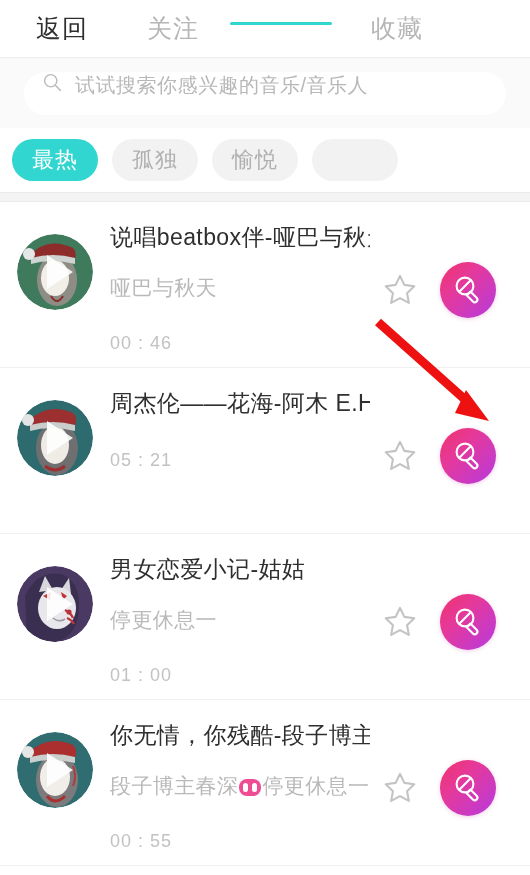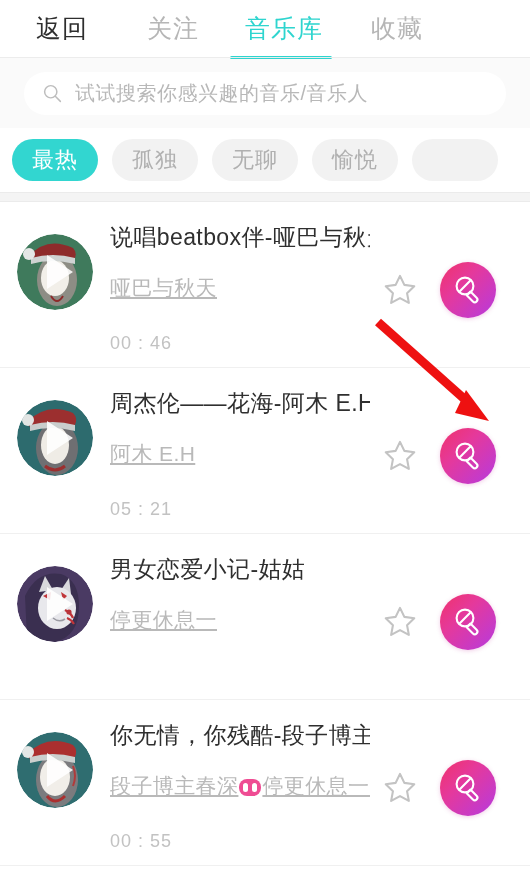--- a/index.html
+++ b/index.html
@@ -69,21 +69,21 @@
     display: flex;
     align-items: center;
     padding: 0 24px;
   }
   .searchbox {
     flex: 1;
     height: 43px;
     background: #ffffff;
     border-radius: 22px;
     display: flex;
-    align-items: center;
+    align-items: flex-start;
     padding: 0 18px;
     gap: 12px;
   }
   .search-icon {
     width: 21px; height: 21px;
     flex: 0 0 auto;
     display: block;
   }
   .search-ph {
     font-size: 20px;
@@ -183,21 +183,20 @@
     margin-bottom: 23px;
   }
   .artist {
     font-size: 21px;
     color: #b9b9b9;
     line-height: 26px;
     letter-spacing: 0.4px;
     white-space: nowrap;
     overflow: hidden;
     margin-bottom: 24px;
-    text-decoration: underline;
   }
   .artist .pig {
     display: inline-block;
     width: 22px; height: 17px;
     border-radius: 8px;
     background: #ef4c93;
     vertical-align: -3px;
     position: relative;
     margin: 0 1px;
   }
@@ -259,21 +258,20 @@
   <div class="tab back">
     <span>返回</span>
   </div>
 
   <div class="tab t-follow">
     <span>关注</span>
     
   </div>
 
   <div class="tab t-library active">
-    <span>音乐库</span>
     <span class="underline"></span>
   </div>
 
   <div class="tab t-fav">
     <span>收藏</span>
     
   </div>
 
   <div class="tabbar-base"></div>
 </div>
@@ -287,23 +285,20 @@
     <span class="search-ph">试试搜索你感兴趣的音乐/音乐人</span>
   </div>
 </div>
 
 <div class="chips">
   <div class="chip active">
     <span>最热</span>
   </div>
   <div class="chip">
     <span>孤独</span>
-  </div>
-  <div class="chip">
-    <span>无聊</span>
   </div>
   <div class="chip">
     <span>愉悦</span>
   </div>
   <div class="chip">
     
   </div>
 </div>
 
 <div class="gapbar"></div>
@@ -356,21 +351,20 @@
           <path d="M10 22 Q30 2 56 13 Q61 18 58 25 L14 29 Z" fill="#9c2f2f"></path>
           <path d="M13 25 Q36 19 58 25 L58 31 Q34 25 13 31 Z" fill="#c9cdcc"></path>
           <circle cx="11" cy="20" r="6" fill="#e2e5e4"></circle>
           <path d="M28 66 Q38 74 48 66" stroke="#9c2f2f" stroke-width="3" fill="none"></path>
         </svg>
         <span class="play"></span>
       </div>
     </div>
     <div class="meta">
       <div class="title">周杰伦——花海-阿木  E.H</div>
-      <div class="artist">阿木   E.H</div>
       <div class="dur">05 : 21</div>
     </div>
     <div class="actions">
       <div class="star-btn">
         <svg width="36" height="36" viewBox="0 0 24 24">
           <path d="M12 2.6l2.9 6 6.6.9-4.8 4.6 1.2 6.5-5.9-3.2-5.9 3.2 1.2-6.5L2.5 9.5l6.6-.9z" fill="none" stroke="#c3c3c3" stroke-width="1.4" stroke-linejoin="round"></path>
         </svg>
       </div>
       <div class="mic-btn">
         <svg width="34" height="34" viewBox="0 0 34 34">
@@ -397,20 +391,21 @@
           <path d="M50 52 q5 2 7 6" stroke="#c0353a" stroke-width="2" fill="none"></path>
           <circle cx="52" cy="46" r="2.6" fill="#b8333a"></circle>
           <path d="M36 52 q6 5 12 1" stroke="#9a9aa2" stroke-width="1.6" fill="none"></path>
         </svg>
         <span class="play"></span>
       </div>
     </div>
     <div class="meta">
       <div class="title">男女恋爱小记-姑姑</div>
       <div class="artist">停更休息一</div>
+      <div class="dur">01 : 00</div>
     </div>
     <div class="actions">
       <div class="star-btn">
         <svg width="36" height="36" viewBox="0 0 24 24">
           <path d="M12 2.6l2.9 6 6.6.9-4.8 4.6 1.2 6.5-5.9-3.2-5.9 3.2 1.2-6.5L2.5 9.5l6.6-.9z" fill="none" stroke="#c3c3c3" stroke-width="1.4" stroke-linejoin="round"></path>
         </svg>
       </div>
       <div class="mic-btn">
         <svg width="34" height="34" viewBox="0 0 34 34">
           <circle cx="14" cy="13" r="8.4" fill="none" stroke="#fff" stroke-width="2.1"></circle>

